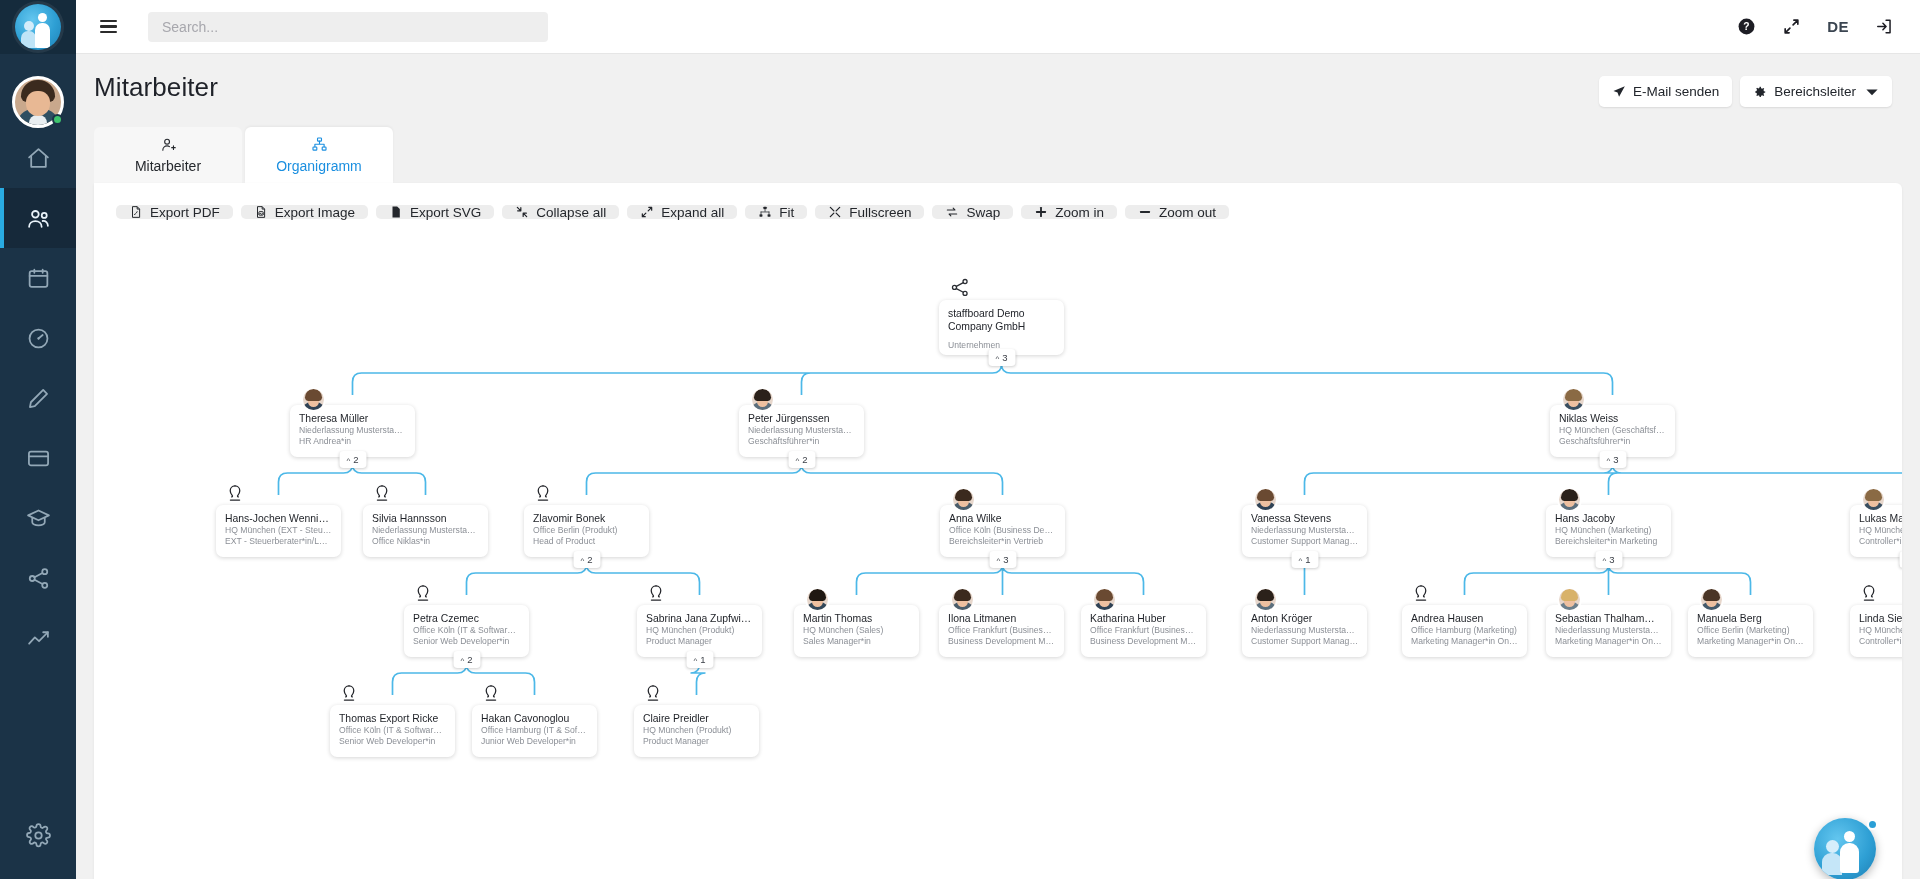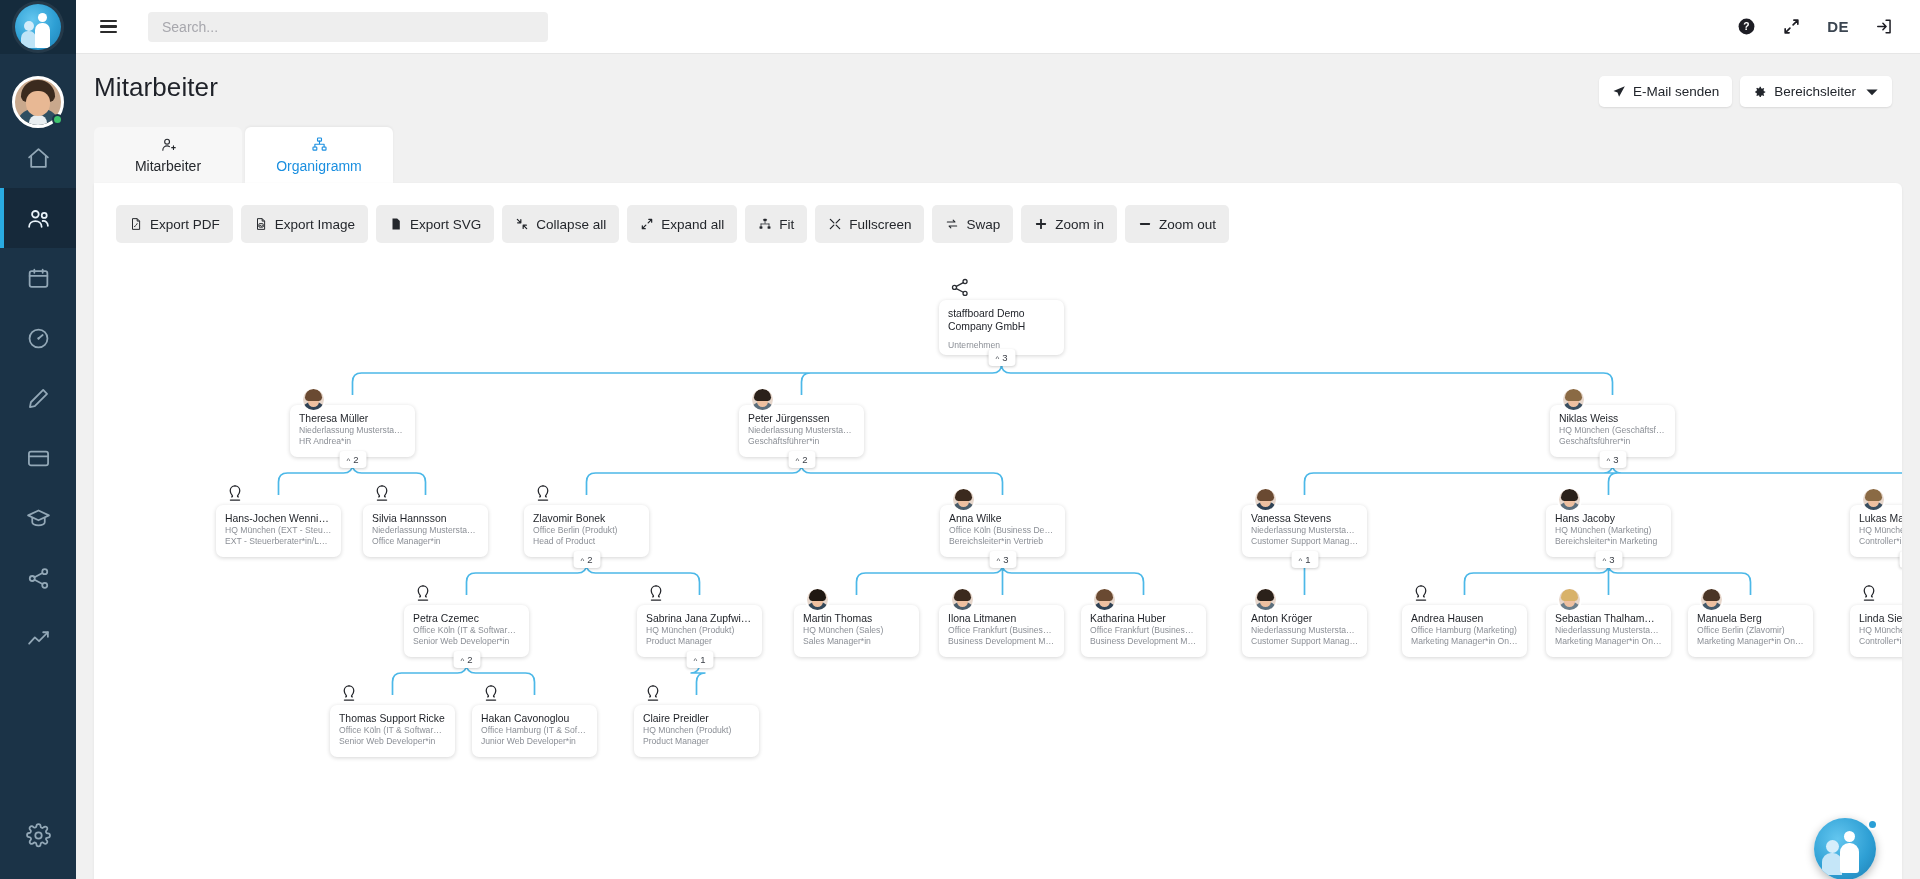--- a/index.html
+++ b/index.html
@@ -125,21 +125,21 @@
   
   #canvas {
     margin:0 18px; background:#fff; border-radius:0 6px 0 0;
     height:calc(100% - 106px); position:relative; overflow:hidden;
     box-shadow:0 1px 3px rgba(0,0,0,.06);
   }
 
   
   #chart-toolbar { display:flex; gap:8px; padding:22px 0 0 22px; flex-wrap:nowrap; }
   .tbtn {
-    background:#ededed; border:none; border-radius:5px; height:38px; padding:0 13px;
+    background:#ededed; border:none; border-radius:5px; height:14px; padding:0 13px;
     font-size:13.5px; color:#24272c; cursor:pointer; display:flex; align-items:center;
     gap:7px; font-family:inherit; white-space:nowrap;
   }
   .tbtn svg { width:14px; height:14px; }
 
   
   #chart-area { position:absolute; left:0; top:72px; right:0; bottom:0; }
   #links { position:absolute; left:0; top:0; width:100%; height:100%; pointer-events:none; }
 
   .node {
@@ -509,21 +509,21 @@
             <div class="l2">EXT - Steuerberater*in/Lohnbuchha...</div>
           </div>
           <div class="node" style="left: 269px; top: 250px; width: 125px; height: 52px;">
             <span class="uico"><svg viewBox="0 0 24 24">
                 <path d="M12 3.2c-3.2 0-5.2 2.4-5.2 5.3 0 2.3 1.1 3.9 2.1 5 .6.7.4 1.5-.5 1.7"></path>
                 <path d="M12 3.2c3.2 0 5.2 2.4 5.2 5.3 0 2.3-1.1 3.9-2.1 5-.6.7-.4 1.5.5 1.7"></path>
                 <path d="M7 18.6h10"></path>
               </svg></span>
             <div class="nm">Silvia Hannsson</div>
             <div class="l1">Niederlassung Musterstadt (Office ...</div>
-            <div class="l2">Office Manager*in</div>
+            <div class="l2">Office Niklas*in</div>
           </div>
           <div class="node" style="left: 430px; top: 250px; width: 125px; height: 52px;">
             <span class="uico"><svg viewBox="0 0 24 24">
                 <path d="M12 3.2c-3.2 0-5.2 2.4-5.2 5.3 0 2.3 1.1 3.9 2.1 5 .6.7.4 1.5-.5 1.7"></path>
                 <path d="M12 3.2c3.2 0 5.2 2.4 5.2 5.3 0 2.3-1.1 3.9-2.1 5-.6.7-.4 1.5.5 1.7"></path>
                 <path d="M7 18.6h10"></path>
               </svg></span>
             <div class="nm">Zlavomir Bonek</div>
             <div class="l1">Office Berlin (Produkt)</div>
             <div class="l2">Head of Product</div>
@@ -673,40 +673,40 @@
             <div class="l1">Niederlassung Musterstadt (Market...</div>
             <div class="l2">Marketing Manager*in Online</div>
           </div>
           <div class="node" style="left: 1594px; top: 350px; width: 125px; height: 52px;">
             <span class="ava">
               <span class="b" style="background:#445a6b"></span>
               <span class="f"></span>
               <span class="h" style="background:#4a3526"></span>
             </span>
             <div class="nm">Manuela Berg</div>
-            <div class="l1">Office Berlin (Zlavomir)</div>
+            <div class="l1">Office Berlin (Marketing)</div>
             <div class="l2">Marketing Manager*in Online</div>
           </div>
           <div class="node" style="left: 1756px; top: 350px; width: 125px; height: 52px;">
             <span class="uico"><svg viewBox="0 0 24 24">
                 <path d="M12 3.2c-3.2 0-5.2 2.4-5.2 5.3 0 2.3 1.1 3.9 2.1 5 .6.7.4 1.5-.5 1.7"></path>
                 <path d="M12 3.2c3.2 0 5.2 2.4 5.2 5.3 0 2.3-1.1 3.9-2.1 5-.6.7-.4 1.5.5 1.7"></path>
                 <path d="M7 18.6h10"></path>
               </svg></span>
             <div class="nm">Linda Siemener</div>
             <div class="l1">HQ München (Controlling &amp; Finance)</div>
             <div class="l2">Controller*in</div>
           </div>
           <div class="node" style="left: 236px; top: 450px; width: 125px; height: 52px;">
             <span class="uico"><svg viewBox="0 0 24 24">
                 <path d="M12 3.2c-3.2 0-5.2 2.4-5.2 5.3 0 2.3 1.1 3.9 2.1 5 .6.7.4 1.5-.5 1.7"></path>
                 <path d="M12 3.2c3.2 0 5.2 2.4 5.2 5.3 0 2.3-1.1 3.9-2.1 5-.6.7-.4 1.5.5 1.7"></path>
                 <path d="M7 18.6h10"></path>
               </svg></span>
-            <div class="nm">Thomas Support Ricke</div>
+            <div class="nm">Thomas Export Ricke</div>
             <div class="l1">Office Köln (IT &amp; Software Develop...</div>
             <div class="l2">Senior Web Developer*in</div>
           </div>
           <div class="node" style="left: 378px; top: 450px; width: 125px; height: 52px;">
             <span class="uico"><svg viewBox="0 0 24 24">
                 <path d="M12 3.2c-3.2 0-5.2 2.4-5.2 5.3 0 2.3 1.1 3.9 2.1 5 .6.7.4 1.5-.5 1.7"></path>
                 <path d="M12 3.2c3.2 0 5.2 2.4 5.2 5.3 0 2.3-1.1 3.9-2.1 5-.6.7-.4 1.5.5 1.7"></path>
                 <path d="M7 18.6h10"></path>
               </svg></span>
             <div class="nm">Hakan Cavonoglou</div>

